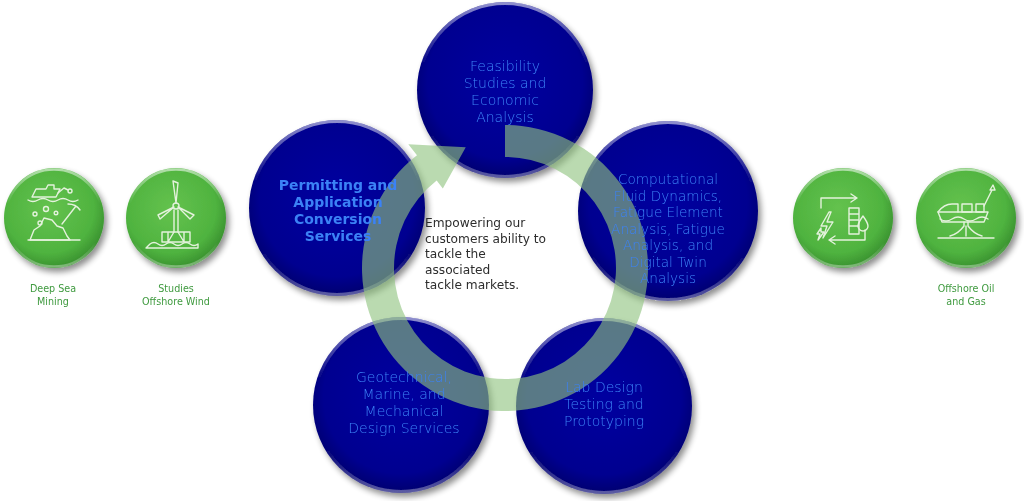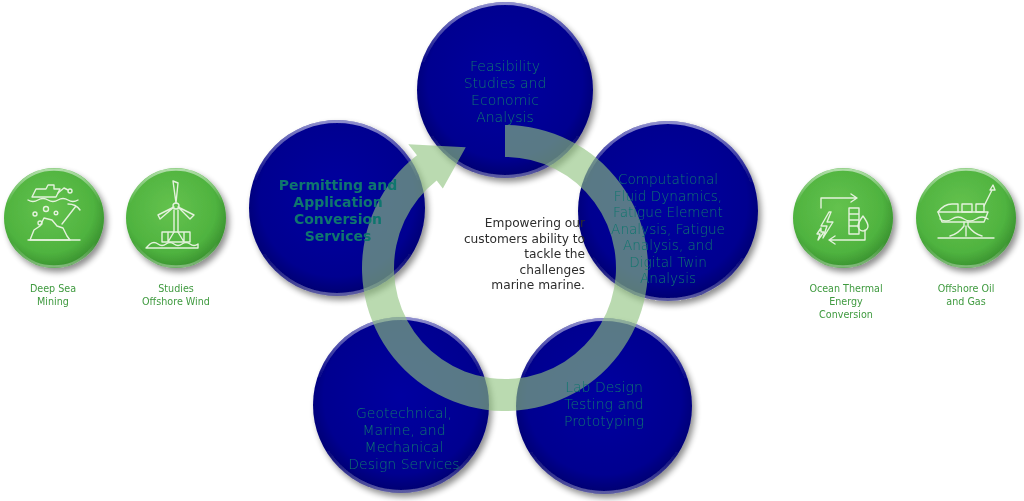--- a/index.html
+++ b/index.html
@@ -1,26 +1,26 @@
 <!DOCTYPE html>
 <html><head>
 <meta charset="utf-8">
 <style>
   html, body { margin: 0; padding: 0; background: #ffffff; }
   body { width: 1024px; height: 501px; position: relative; overflow: hidden;
          font-family: "Liberation Sans", sans-serif; }
   .stage { position: absolute; left: 0; top: 0; width: 1024px; height: 501px; }
   svg.main { position: absolute; left: 0; top: 0; }
   .blue-text {
-    position: absolute; color: #0f766e; text-align: center;
+    position: absolute; color: #3b82f6; text-align: center;
     font-family: "DejaVu Sans", sans-serif; font-size: 14px; line-height: 17px;
     font-weight: 300; transform: translate(-50%, -50%);
   }
   .center-text {
-    position: absolute; color: #2d2d2d; text-align: right;
+    position: absolute; color: #2d2d2d; text-align: left;
     font-family: "DejaVu Sans", sans-serif; font-size: 12.2px; line-height: 15.5px;
     transform: translate(-50%, -50%); width: 160px;
   }
   .green-label {
     position: absolute; color: #3f9a3f; text-align: center;
     font-family: "DejaVu Sans", sans-serif; font-size: 9.6px; line-height: 13px;
     transform: translateX(-50%); width: 120px;
   }
 </style>
 </head>
@@ -157,51 +157,46 @@
     <div>Analysis, Fatigue</div>
     <div>Analysis, and</div>
     <div>Digital Twin</div>
     <div>Analysis</div>
   </div>
   <div class="blue-text" style="left:604px; top:404px;">
     <div>Lab Design</div>
     <div>Testing and</div>
     <div>Prototyping</div>
   </div>
-  <div class="blue-text" style="left:404px; top:403px;margin-top:36px;">
+  <div class="blue-text" style="left:404px; top:403px;">
     <div>Geotechnical,</div>
     <div>Marine, and</div>
     <div>Mechanical</div>
     <div>Design Services</div>
   </div>
   <div class="blue-text" style="left:338px; top:211px;font-weight:bold;">
     <div>Permitting and</div>
     <div>Application</div>
     <div>Conversion</div>
     <div>Services</div>
   </div>
 
   <div class="center-text" style="left:505px; top:255px;">
     <div>Empowering our</div>
     <div>customers ability to</div>
     <div>tackle the</div>
-    <div>challenges</div>
-    <div>marine marine.</div>
+    <div>associated</div>
+    <div>tackle markets.</div>
   </div>
 
   <div class="green-label" style="left:53px; top:282px;">
     <div>Deep Sea</div>
     <div>Mining</div>
   </div>
   <div class="green-label" style="left:176px; top:282px;">
     <div>Studies</div>
     <div>Offshore Wind</div>
   </div>
-  <div class="green-label" style="left:846px; top:282px;">
-    <div>Ocean Thermal</div>
-    <div>Energy</div>
-    <div>Conversion</div>
-  </div>
   <div class="green-label" style="left:966px; top:282px;">
     <div>Offshore Oil</div>
     <div>and Gas</div>
   </div>
 </div>
 
 </body></html>

